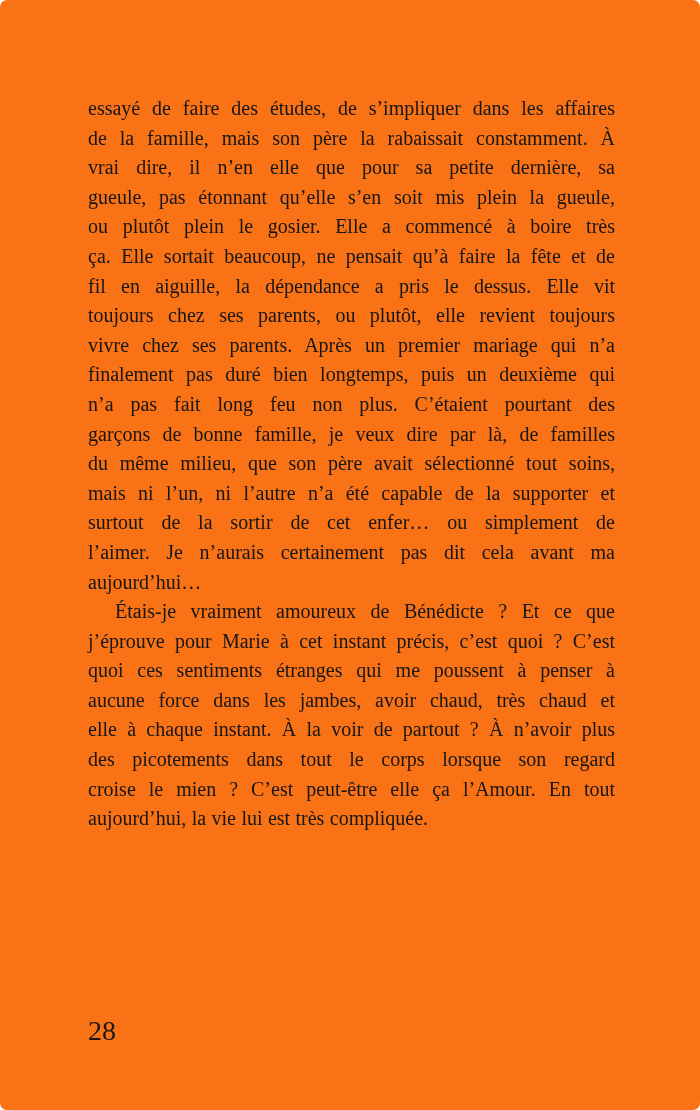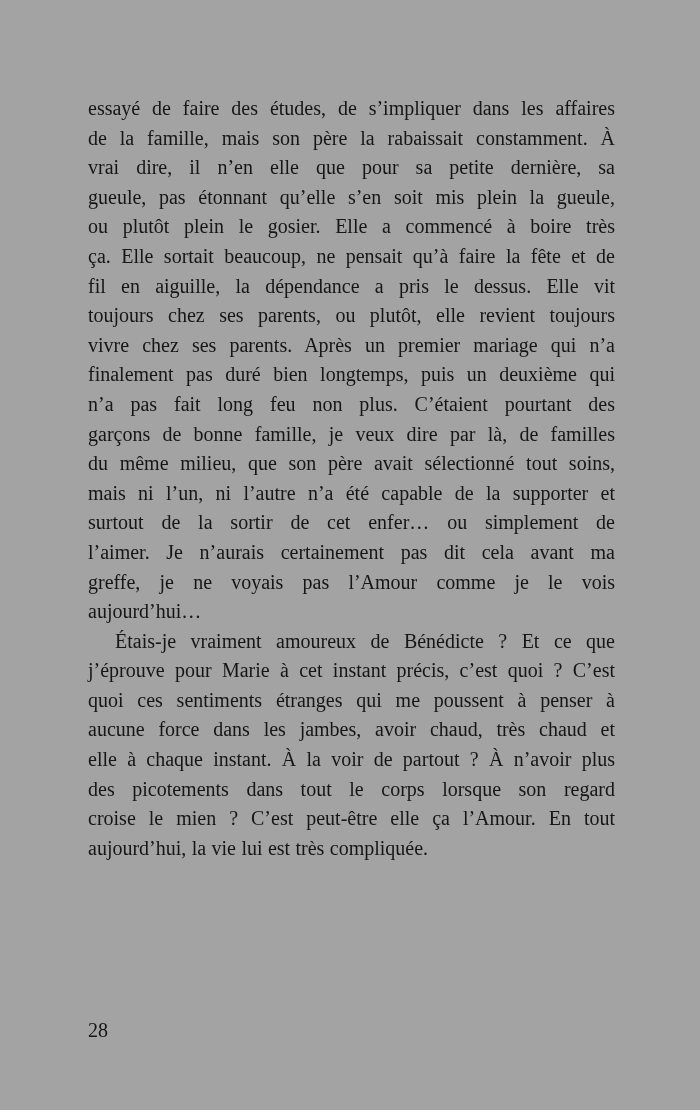--- a/index.html
+++ b/index.html
@@ -11,21 +11,22 @@
     height: 1110px;
     background: #ffffff;
     position: relative;
     overflow: hidden;
     font-family: "Liberation Serif", serif;
     color: #161616;
   }
   .page {
     position: absolute;
     inset: 0;
-    background: #a3a3a3;
+    background: #f97316;
+    border-radius: 7px;
   }
   .text-block {
     position: absolute;
     left: 88px;
     top: 94px;
     width: 527px;
   }
   .paragraph {
     margin: 0;
     padding: 0;
@@ -40,21 +41,21 @@
   .line.last {
     text-align-last: left;
   }
   .line.first-indent {
     text-indent: 27px;
   }
   .page-number {
     position: absolute;
     left: 88px;
     top: 1016px;
-    font-size: 20px;
+    font-size: 28px;
     line-height: 29.6px;
   }
 </style>
 </head>
 <body>
 
 <div class="page">
   <div class="text-block" id="text-block">
       <div class="paragraph">
         <div class="line">essayé de faire des études, de s’impliquer dans les affaires</div>
@@ -66,21 +67,20 @@
         <div class="line">fil en aiguille, la dépendance a pris le dessus. Elle vit</div>
         <div class="line">toujours chez ses parents, ou plutôt, elle revient toujours</div>
         <div class="line">vivre chez ses parents. Après un premier mariage qui n’a</div>
         <div class="line">finalement pas duré bien longtemps, puis un deuxième qui</div>
         <div class="line">n’a pas fait long feu non plus. C’étaient pourtant des</div>
         <div class="line">garçons de bonne famille, je veux dire par là, de familles</div>
         <div class="line">du même milieu, que son père avait sélectionné tout soins,</div>
         <div class="line">mais ni l’un, ni l’autre n’a été capable de la supporter et</div>
         <div class="line">surtout de la sortir de cet enfer… ou simplement de</div>
         <div class="line">l’aimer. Je n’aurais certainement pas dit cela avant ma</div>
-        <div class="line">greffe, je ne voyais pas l’Amour comme je le vois</div>
         <div class="line last">aujourd’hui…</div>
       </div>
       <div class="paragraph">
         <div class="line first-indent">Étais-je vraiment amoureux de Bénédicte ? Et ce que</div>
         <div class="line">j’éprouve pour Marie à cet instant précis, c’est quoi ? C’est</div>
         <div class="line">quoi ces sentiments étranges qui me poussent à penser à</div>
         <div class="line">aucune force dans les jambes, avoir chaud, très chaud et</div>
         <div class="line">elle à chaque instant. À la voir de partout ? À n’avoir plus</div>
         <div class="line">des picotements dans tout le corps lorsque son regard</div>
         <div class="line">croise le mien ? C’est peut-être elle ça l’Amour. En tout</div>

